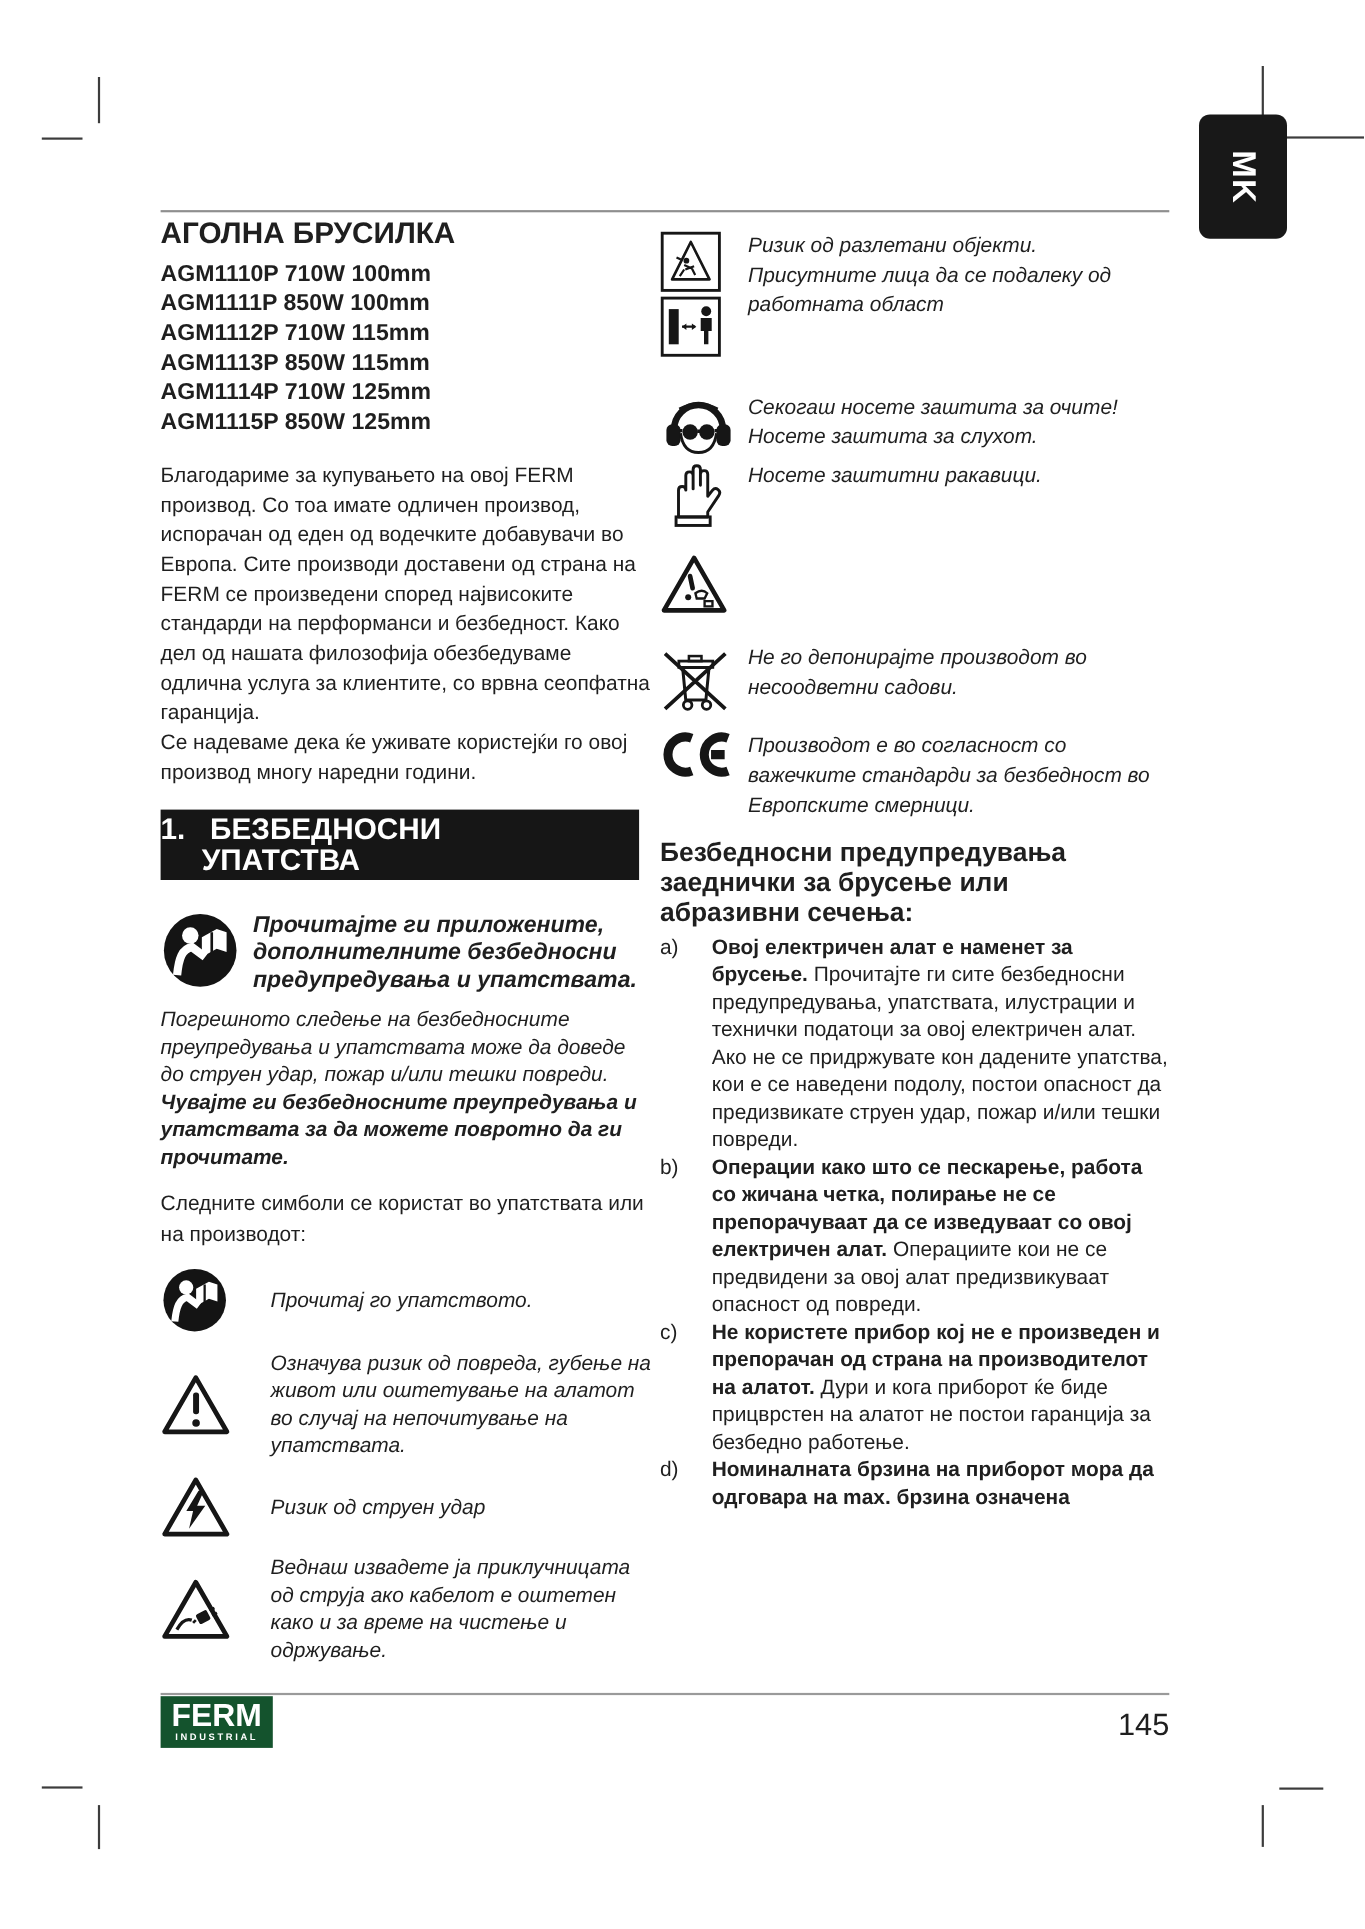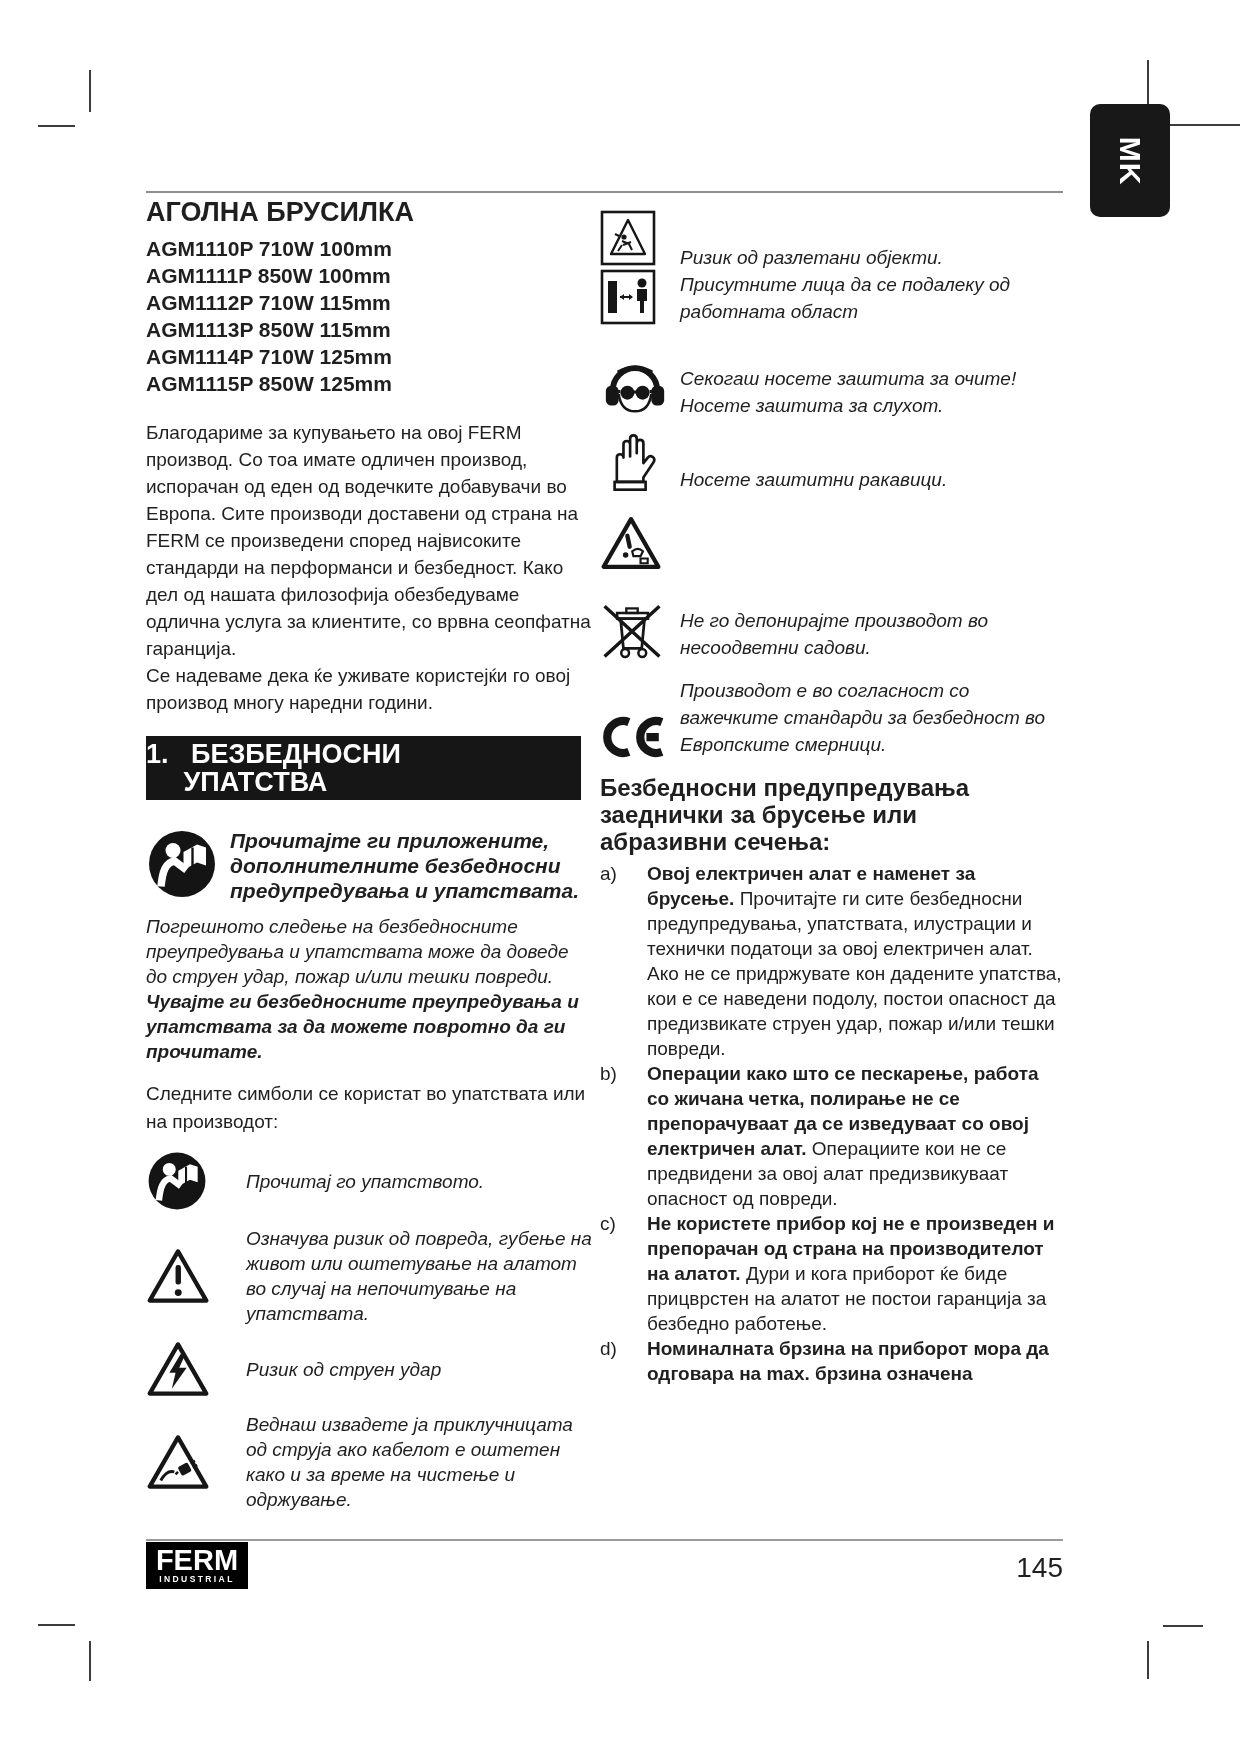--- a/index.html
+++ b/index.html
@@ -39,34 +39,34 @@
   .ital-para { margin-top:10px; font-size:19px; line-height:25px; font-style:italic; }
   .ital-para .b { font-weight:bold; }
 
   .symbols-intro { margin-top:16px; font-size:19px; line-height:28px; }
 
   .symrow { display:flex; align-items:center; margin-top:14px;gap:16px; }
   .symrow .symicon { width:84px; flex:0 0 84px; display:flex; justify-content:flex-start; }
   .symtext { font-size:19px; line-height:25px; font-style:italic; flex:1; }
 
   
-  .rrow { display:flex; align-items:flex-end; }
+  .rrow { display:flex; align-items:flex-start; }
   .rrow .symicon { width:80px; flex:0 0 80px; display:flex; flex-direction:column; gap:3px; }
   .rtext { font-size:19px; line-height:27px; font-style:italic; flex:1; }
 
   .safety-heading { font-size:24px; font-weight:bold; line-height:27px; margin-top:16px; white-space:pre-line; }
   .slist { margin-top:6px; }
   .sitem { display:flex; font-size:19px; line-height:25px; }
   .sitem .marker { width:47px; flex:0 0 47px; }
   .sitem .lead { font-weight:bold; }
 
   
   .ferm-logo {
     position:absolute; left:146px; top:1542px; width:102px; height:47px;
-    background:#000000; color:#fff; text-align:center;
+    background:#14532d; color:#fff; text-align:center;
     display:flex; flex-direction:column; justify-content:center;
   }
   .ferm-logo .brand { font-size:29px; font-weight:bold; line-height:27px; letter-spacing:0px; }
   .ferm-logo .sub { font-size:8.5px; font-weight:bold; letter-spacing:2.4px; line-height:10px; }
   .page-number { position:absolute; left:963px; top:1552px; width:100px; text-align:right; font-size:28px; }
 
   svg .ln { stroke:#161616; fill:none; }
 </style>
 </head>
 <body>
@@ -189,21 +189,21 @@
           <path class="ln" d="M20 28 h12" stroke-width="2"></path>
           <polygon points="20,28 24,25 24,31" fill="#161616"></polygon>
           <polygon points="33,28 29,25 29,31" fill="#161616"></polygon>
           <circle cx="42" cy="14" r="4.5" fill="#161616"></circle>
           <path d="M37 20 h10 v12 h-3 v12 h-4 V32 h-3 z" fill="#161616"></path>
         </svg>
       </span>
       <div class="rtext">Ризик од разлетани објекти. Присутните лица да се подалеку од работната област</div>
     </div>
 
-    <div class="rrow" style="margin-bottom:12px">
+    <div class="rrow" style="">
       <span class="symicon">
         <svg width="70" height="62" viewBox="0 0 60 52">
           <path class="ln" d="M11 28 a19 19 0 0 1 38 0" stroke-width="5"></path>
           <path class="ln" d="M15 12 q15 -8 30 0" stroke-width="2"></path>
           <rect x="5" y="24" width="11" height="17" rx="4.5" fill="#161616"></rect>
           <rect x="44" y="24" width="11" height="17" rx="4.5" fill="#161616"></rect>
           <path class="ln" d="M16 31 q2 15 14 15 q12 0 14 -15" stroke-width="2.2"></path>
           <circle cx="23.5" cy="30" r="6" fill="#161616"></circle>
           <circle cx="36.5" cy="30" r="6" fill="#161616"></circle>
           <path class="ln" d="M29 29.5 h3 M17.5 29 l-2 0 M42.5 29 l2 0" stroke-width="2.6"></path>

